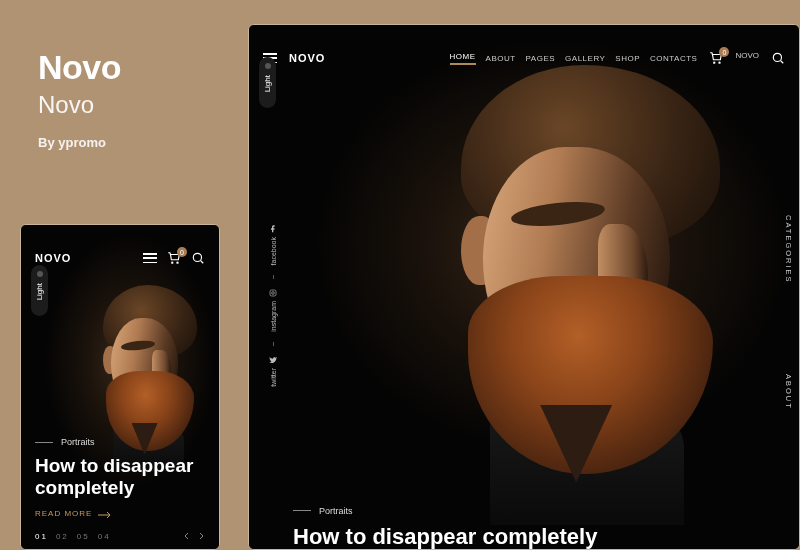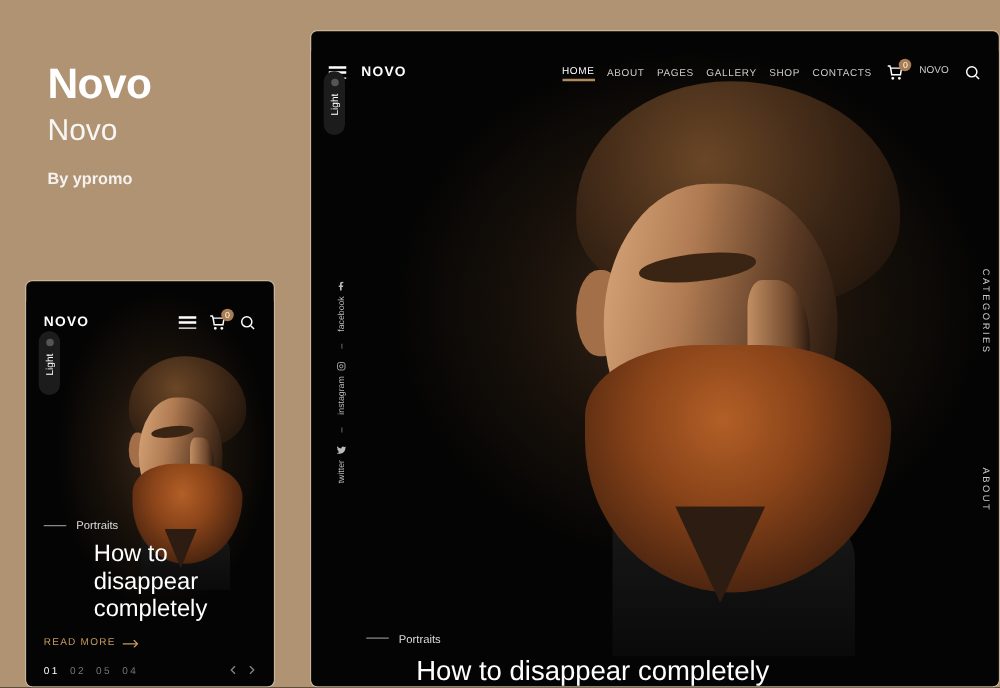--- a/index.html
+++ b/index.html
@@ -55,21 +55,21 @@
 .nose { position: absolute; top: 38%; left: 58%; width: 14%; height: 22%; background: linear-gradient(90deg, #c28e63, #6e472c 70%, #2d1b10); border-radius: 30% 70% 60% 30%; }
 .beard { position: absolute; top: 50%; left: 22%; width: 68%; height: 46%; background: radial-gradient(ellipse at 45% 30%, #b35f27 0%, #8a4419 35%, #4e2610 70%, #130a05 100%); border-radius: 40% 45% 55% 50% / 30% 35% 70% 65%; }
 .ear { position: absolute; top: 36%; left: 20%; width: 10%; height: 16%; background: #a26f48; border-radius: 50% 40% 40% 50%; }
 .neck { position: absolute; top: 78%; left: 28%; width: 54%; height: 30%; background: linear-gradient(180deg, #1a1a1a, #0a0a0a); border-radius: 20% 40% 0 0; }
 .vneck { position: absolute; top: 80%; left: 42%; width: 20%; height: 18%; background: #2c1c12; clip-path: polygon(0 0, 100% 0, 50% 100%); }
 
 
 .overlay { position: absolute; left: 14px; bottom: 8px; right: 14px; z-index: 5; color: #fff; }
 .cat-line { display: flex; align-items: center; gap: 8px; font-size: 9px; color: #ddd; margin-bottom: 8px; }
 .cat-line .dash { width: 18px; height: 1px; background: #888; }
-.headline { font-size: 19px; font-weight: 400; line-height: 1.15; margin-left: 40px; }
+.headline { font-size: 19px; font-weight: 700; line-height: 1.15; }
 .desktop .overlay { left: 44px; bottom: 0; }
 .desktop .headline { font-size: 22px; }
 .readmore { font-size: 8px; letter-spacing: 1px; color: #c79a5d; margin-top: 10px; display: flex; align-items: flex-end; gap: 6px; cursor: pointer; }
 .pager { margin-top: 14px; font-size: 8px; color: #777; letter-spacing: 2px; display: flex; gap: 8px; }
 .pager .cur { color: #fff; }
 .pager .arrows { margin-left: auto; display: flex; gap: 6px; color: #888; }
 
 
 .social-rail { position: absolute; left: 20px; top: 200px; display: flex; flex-direction: column; align-items: center; gap: 10px; color: #bbb; z-index: 6; }
 .social-rail .grp { display: flex; flex-direction: column; align-items: center; gap: 4px; }

